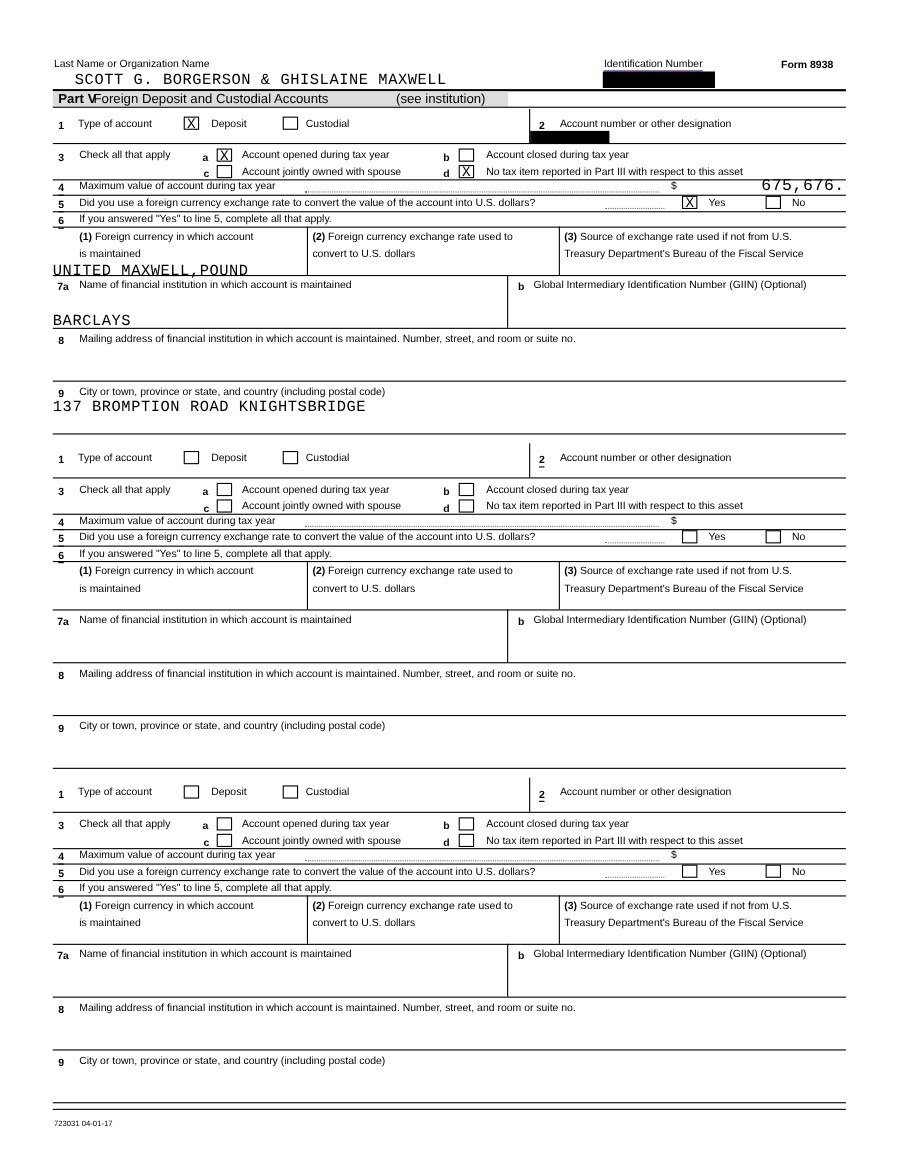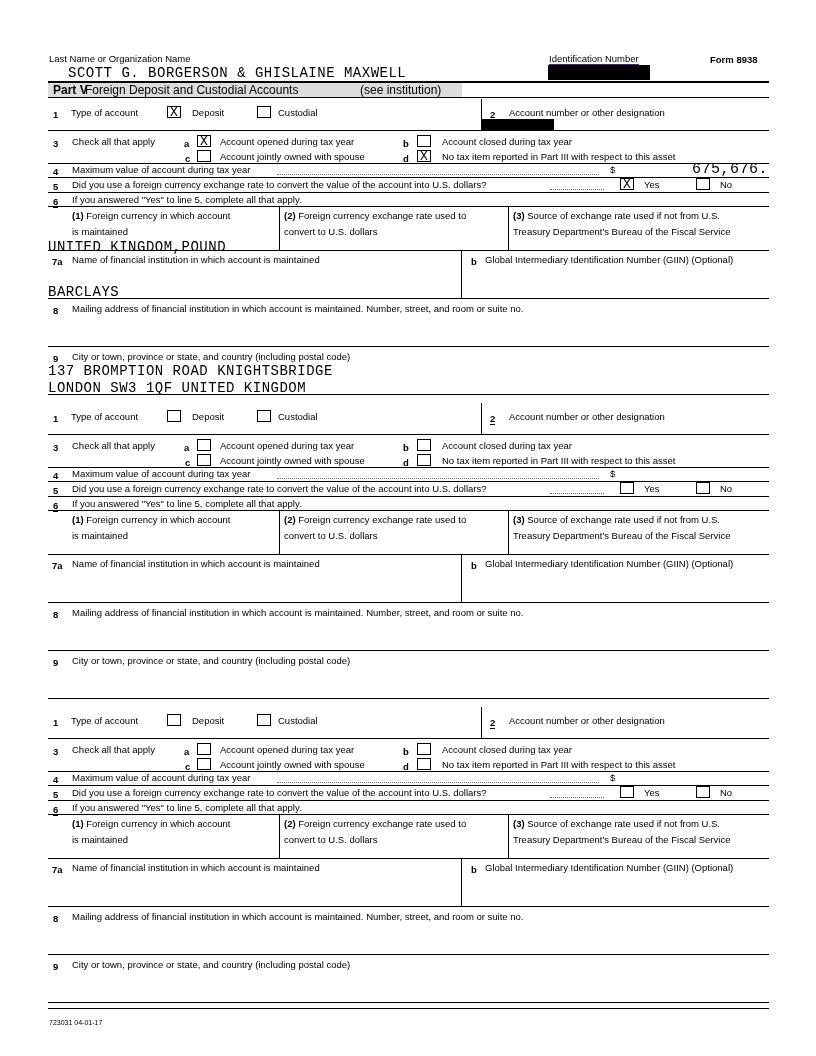--- a/index.html
+++ b/index.html
@@ -77,21 +77,21 @@
     <div class="abs lbl" style="left:644px;top:81px;">Yes</div>
     <div class="cb" style="left:696px;top:80px;"></div>
     <div class="abs lbl" style="left:720px;top:81px;">No</div>
     <div class="hl" style="left:48px;top:94px;width:721px;"></div>
 
     <div class="abs lnum" style="left:53px;top:98px;border-bottom:1px solid #000;">6</div>
     <div class="abs lbl" style="left:72px;top:96px;">If you answered "Yes" to line 5, complete all that apply.</div>
     <div class="hl" style="left:48px;top:108px;width:721px;"></div>
     <div class="abs lbl" style="left:72px;top:112px;"><b>(1)</b> <span>Foreign currency in which account</span></div>
     <div class="abs lbl" style="left:72px;top:128px;">is maintained</div>
-    <div class="abs fill" style="left:48px;top:141px;">UNITED KINGDOM,POUND</div>
+    <div class="abs fill" style="left:48px;top:141px;">UNITED MAXWELL,POUND</div>
     <div class="vl" style="left:279px;top:108px;height:44px;"></div>
     <div class="abs lbl" style="left:284px;top:112px;"><b>(2)</b> <span>Foreign currency exchange rate used to</span></div>
     <div class="abs lbl" style="left:284px;top:128px;">convert to U.S. dollars</div>
     <div class="abs fill" style="left:284px;top:141px;"></div>
     <div class="vl" style="left:508px;top:108px;height:44px;"></div>
     <div class="abs lbl" style="left:513px;top:112px;"><b>(3)</b> <span>Source of exchange rate used if not from U.S.</span></div>
     <div class="abs lbl" style="left:513px;top:128px;">Treasury Department's Bureau of the Fiscal Service</div>
     <div class="abs fill" style="left:513px;top:141px;"></div>
     <div class="hl" style="left:48px;top:152px;width:721px;"></div>
 
@@ -104,21 +104,20 @@
     <div class="abs fill" style="left:470px;top:186px;"></div>
     <div class="hl" style="left:48px;top:200px;width:721px;"></div>
 
     <div class="abs lnum" style="left:53px;top:207px;">8</div>
     <div class="abs lbl" style="left:72px;top:205px;">Mailing address of financial institution in which account is maintained. Number, street, and room or suite no.</div>
     <div class="abs fill" style="left:48px;top:234px;margin-top:31px;">137 BROMPTION ROAD KNIGHTSBRIDGE</div>
     <div class="hl" style="left:48px;top:248px;width:721px;"></div>
 
     <div class="abs lnum" style="left:53px;top:255px;">9</div>
     <div class="abs lbl" style="left:72px;top:253px;">City or town, province or state, and country (including postal code)</div>
-    <div class="abs fill" style="left:48px;top:282px;">LONDON SW3 1QF UNITED KINGDOM</div>
     <div class="hl" style="left:48px;top:296px;width:721px;"></div>
   </div>
 
   <div class="abs acct" style="left: 0px; width: 816px; height: 304px; top: 402px;">
 
     <div class="abs lnum" style="left:53px;top:11px;">1</div>
     <div class="abs lbl" style="left:71px;top:9px;">Type of account</div>
     <div class="cb" style="left:167px;top:8px;"></div>
     <div class="abs lbl" style="left:192px;top:9px;">Deposit</div>
     <div class="cb" style="left:257px;top:8px;"></div>

